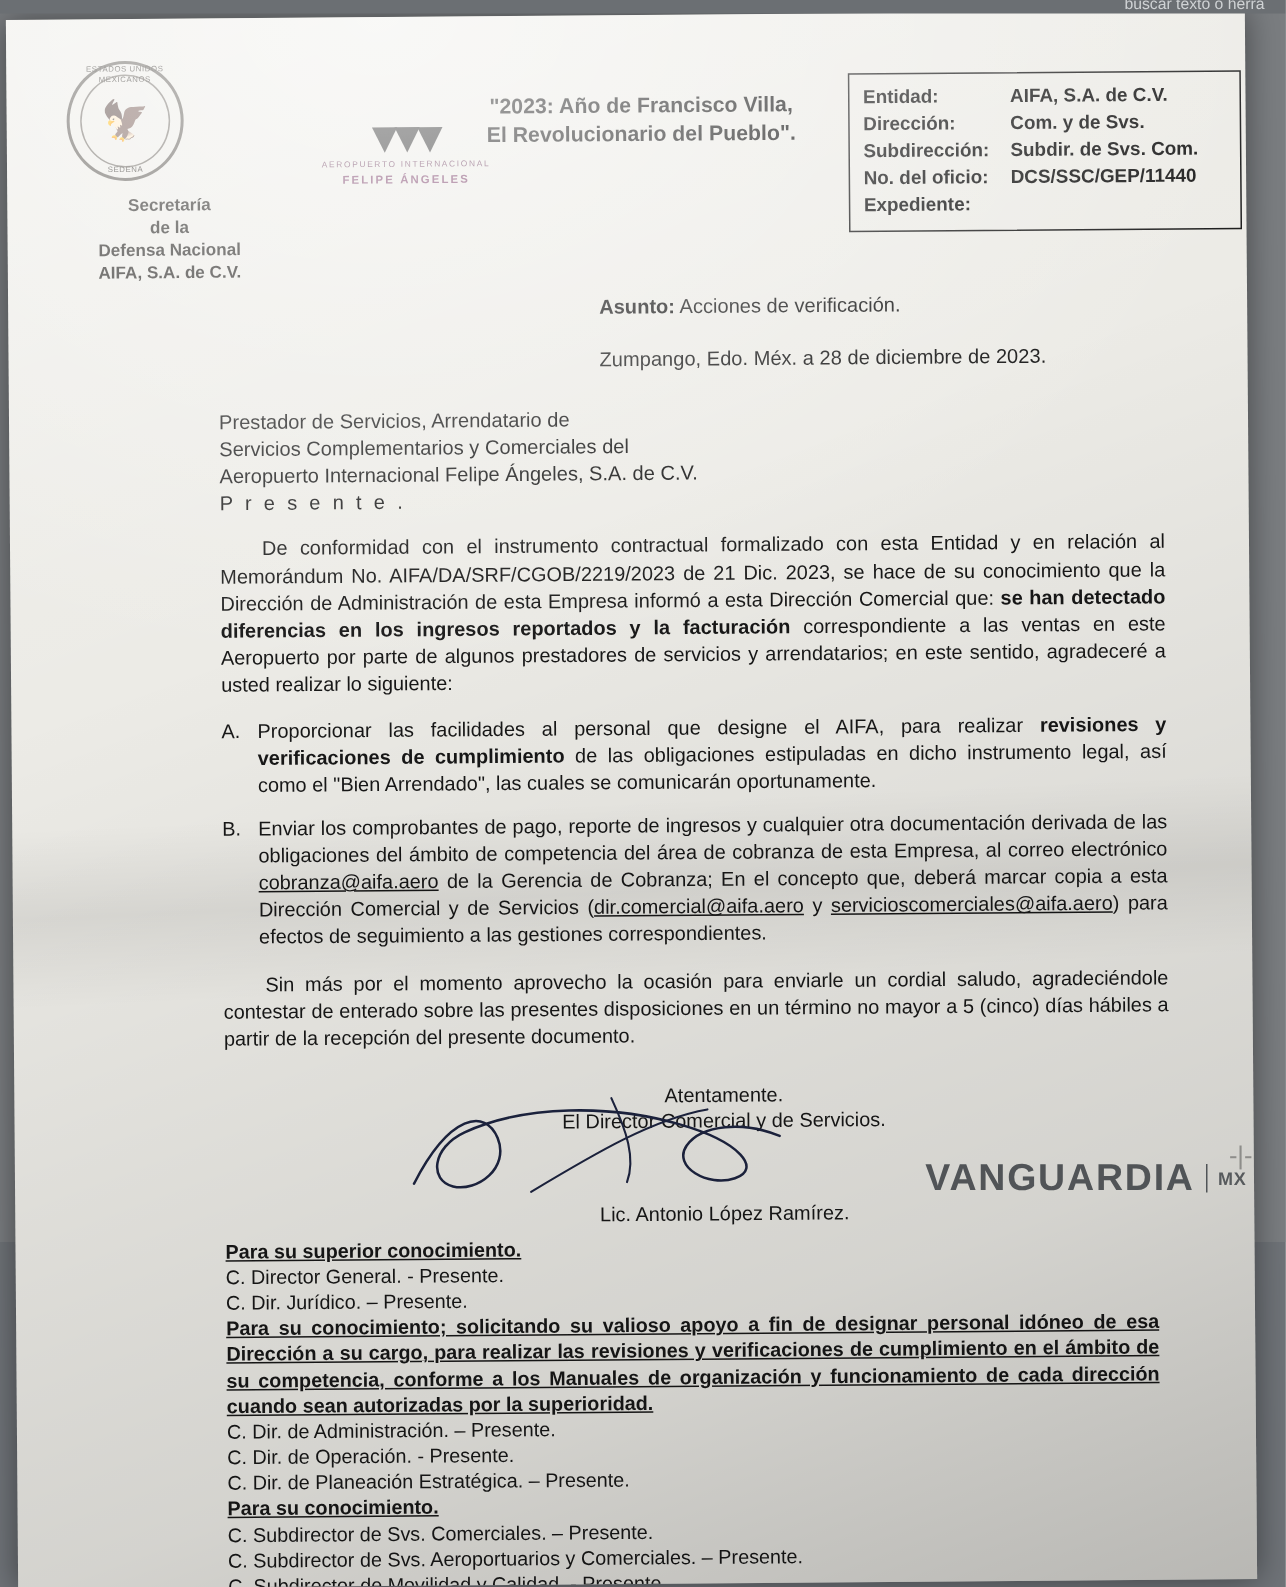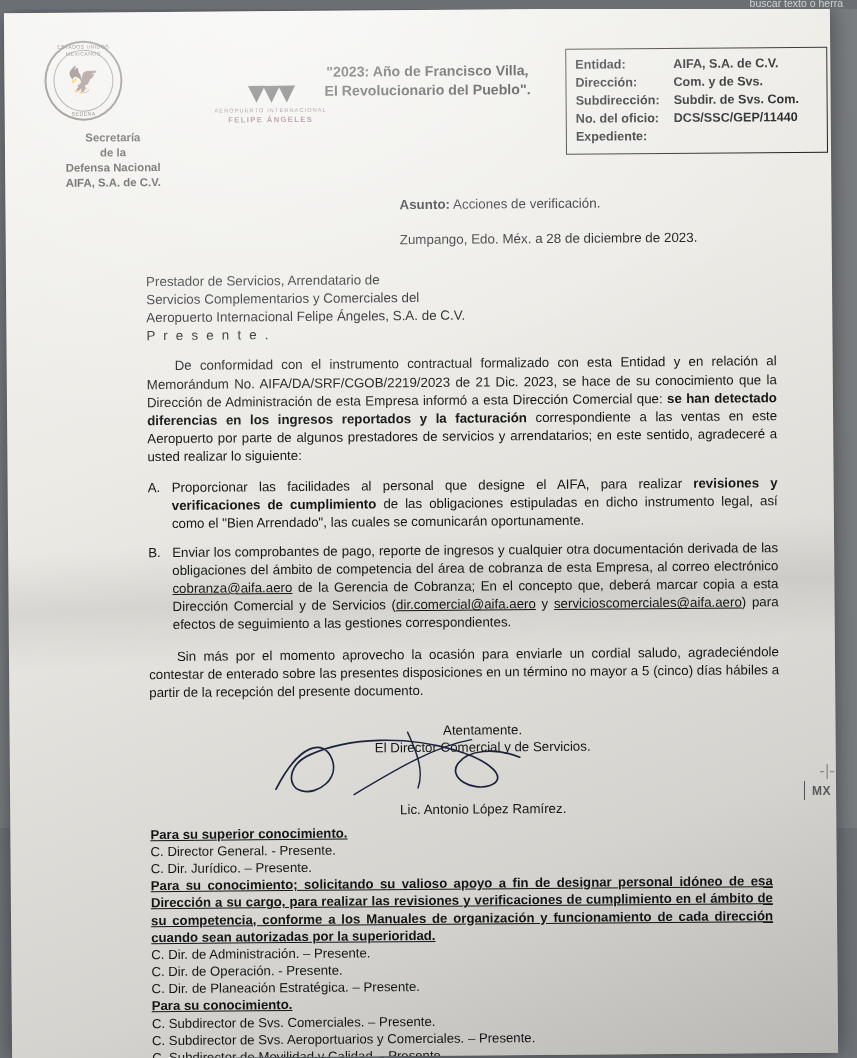--- a/index.html
+++ b/index.html
@@ -434,17 +434,18 @@
         <div class="row">C. Subdirector de Svs. Aeroportuarios y Comerciales. – Presente.</div>
         <div class="row">C. Subdirector de Movilidad y Calidad. - Presente.</div>
       </div>
 
     </div>
   </div>
 
   <div class="regmark">-|-</div>
 
   <div class="watermark">
+    <span>VANGUARDIA</span>
     <span class="bar"></span>
     <span class="mx">MX</span>
   </div>
 
 </div>
 
 </body></html>

